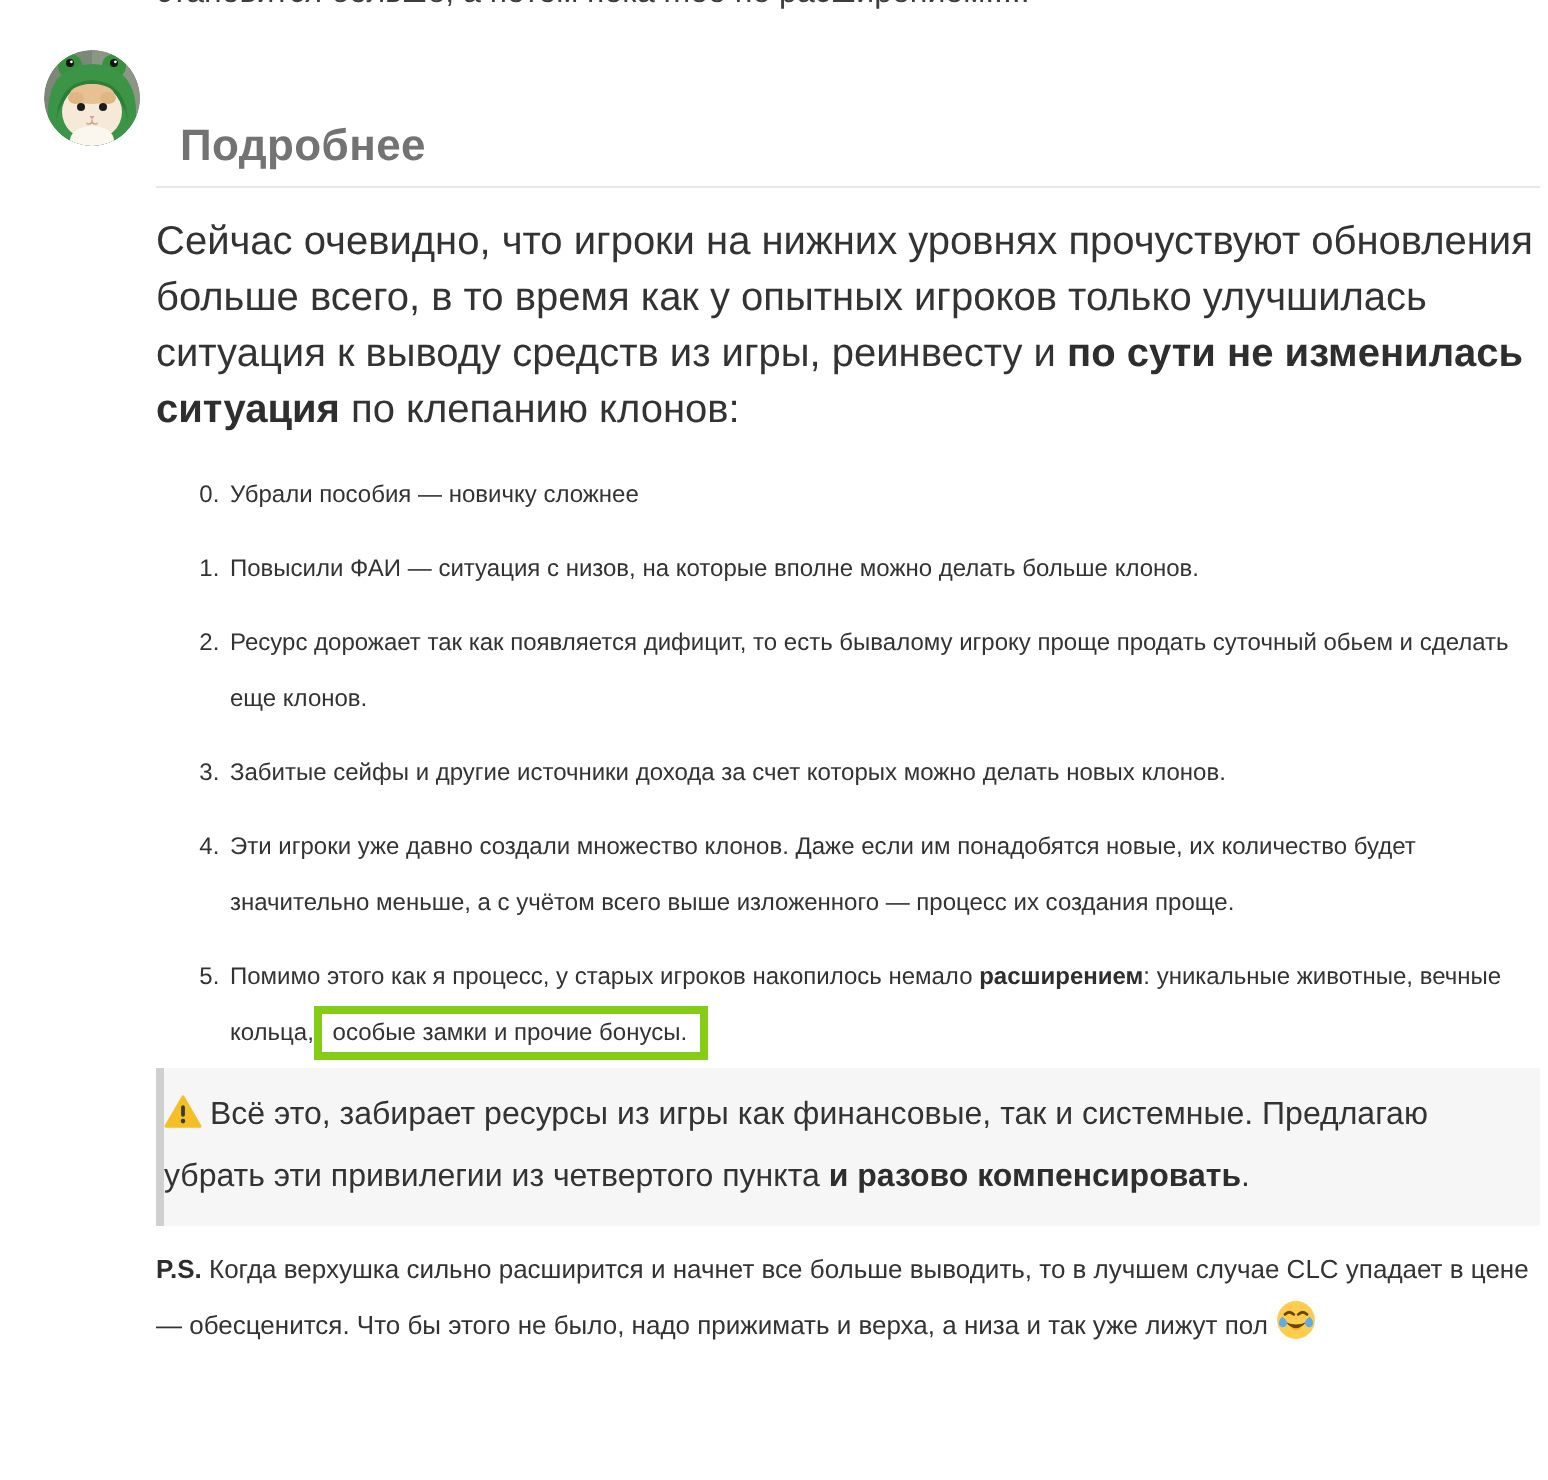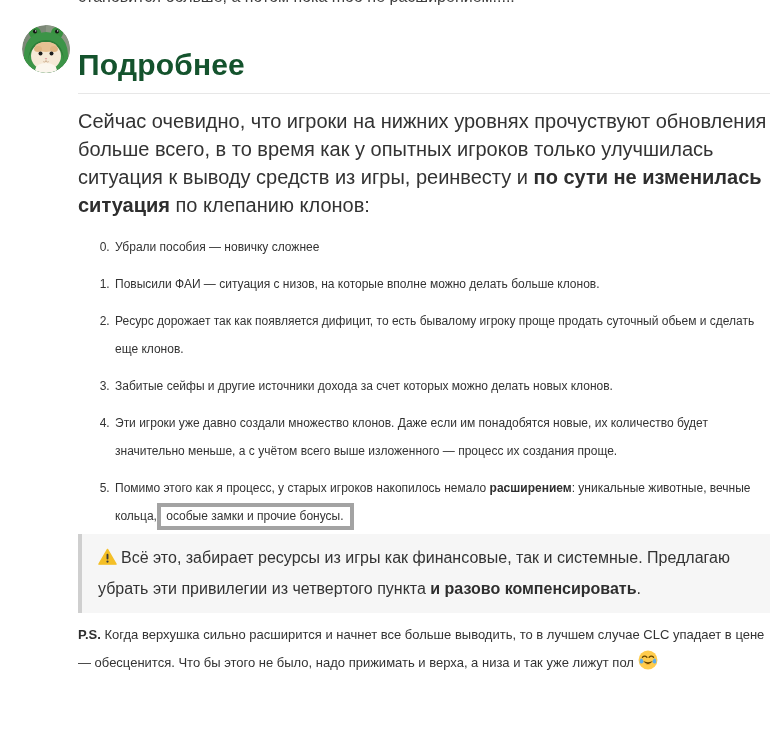--- a/index.html
+++ b/index.html
@@ -24,45 +24,45 @@
     font-size: 16px; color: #3d3d3d; white-space: nowrap;
   }
 
   .avatar {
     position: absolute; left: 22px; top: 25px;
     width: 48px; height: 48px; border-radius: 50%;
     overflow: hidden; cursor: pointer;
   }
   .page-title {
     position: absolute; left: 78px; top: 48px;
-    margin: 0; font-size: 30px; font-weight: 700; color: #14532d;
+    margin: 12px; font-size: 22px; font-weight: 700; color: #737373;
     letter-spacing: 0.2px;
   }
 
   .main { position: absolute; left: 78px; top: 93px; width: 692px; }
   .divider { border: none; border-top: 1px solid #e7e7e7; margin: 0 0 13px 0; }
 
   .intro { margin: 0; font-size: 20px; line-height: 28px; }
   b, strong { font-weight: 700; color: #2e2e2e; }
 
   ol.points { margin: 14px 0 0 0; padding-left: 35px; font-size: 12px; }
   ol.points li { margin-bottom: 9px; line-height: 28px; padding-left: 2px; }
   ol.points li:last-child { margin-bottom: 0; }
 
   .red-box {
-    border: 4px solid #a3a3a3;
+    border: 4px solid #84cc16;
     padding: 2px 6px 3px 5px;
     margin-left: -3px;
   }
 
   .callout {
     margin-top: 4px;
     background: #f6f6f6;
     border-left: 4px solid #cfcfcf;
-    padding: 10px 16px 10px 16px;
+    padding: 10px 16px 10px 0;
     font-size: 16px; line-height: 28px;
   }
   .icon-inline { display: inline-block; vertical-align: -3px; margin-right: 4px; }
 
   .ps { margin: 8px 0 0 0; font-size: 13px; line-height: 28px; }
 </style>
 </head>
 <body>
 
 <div class="page">

